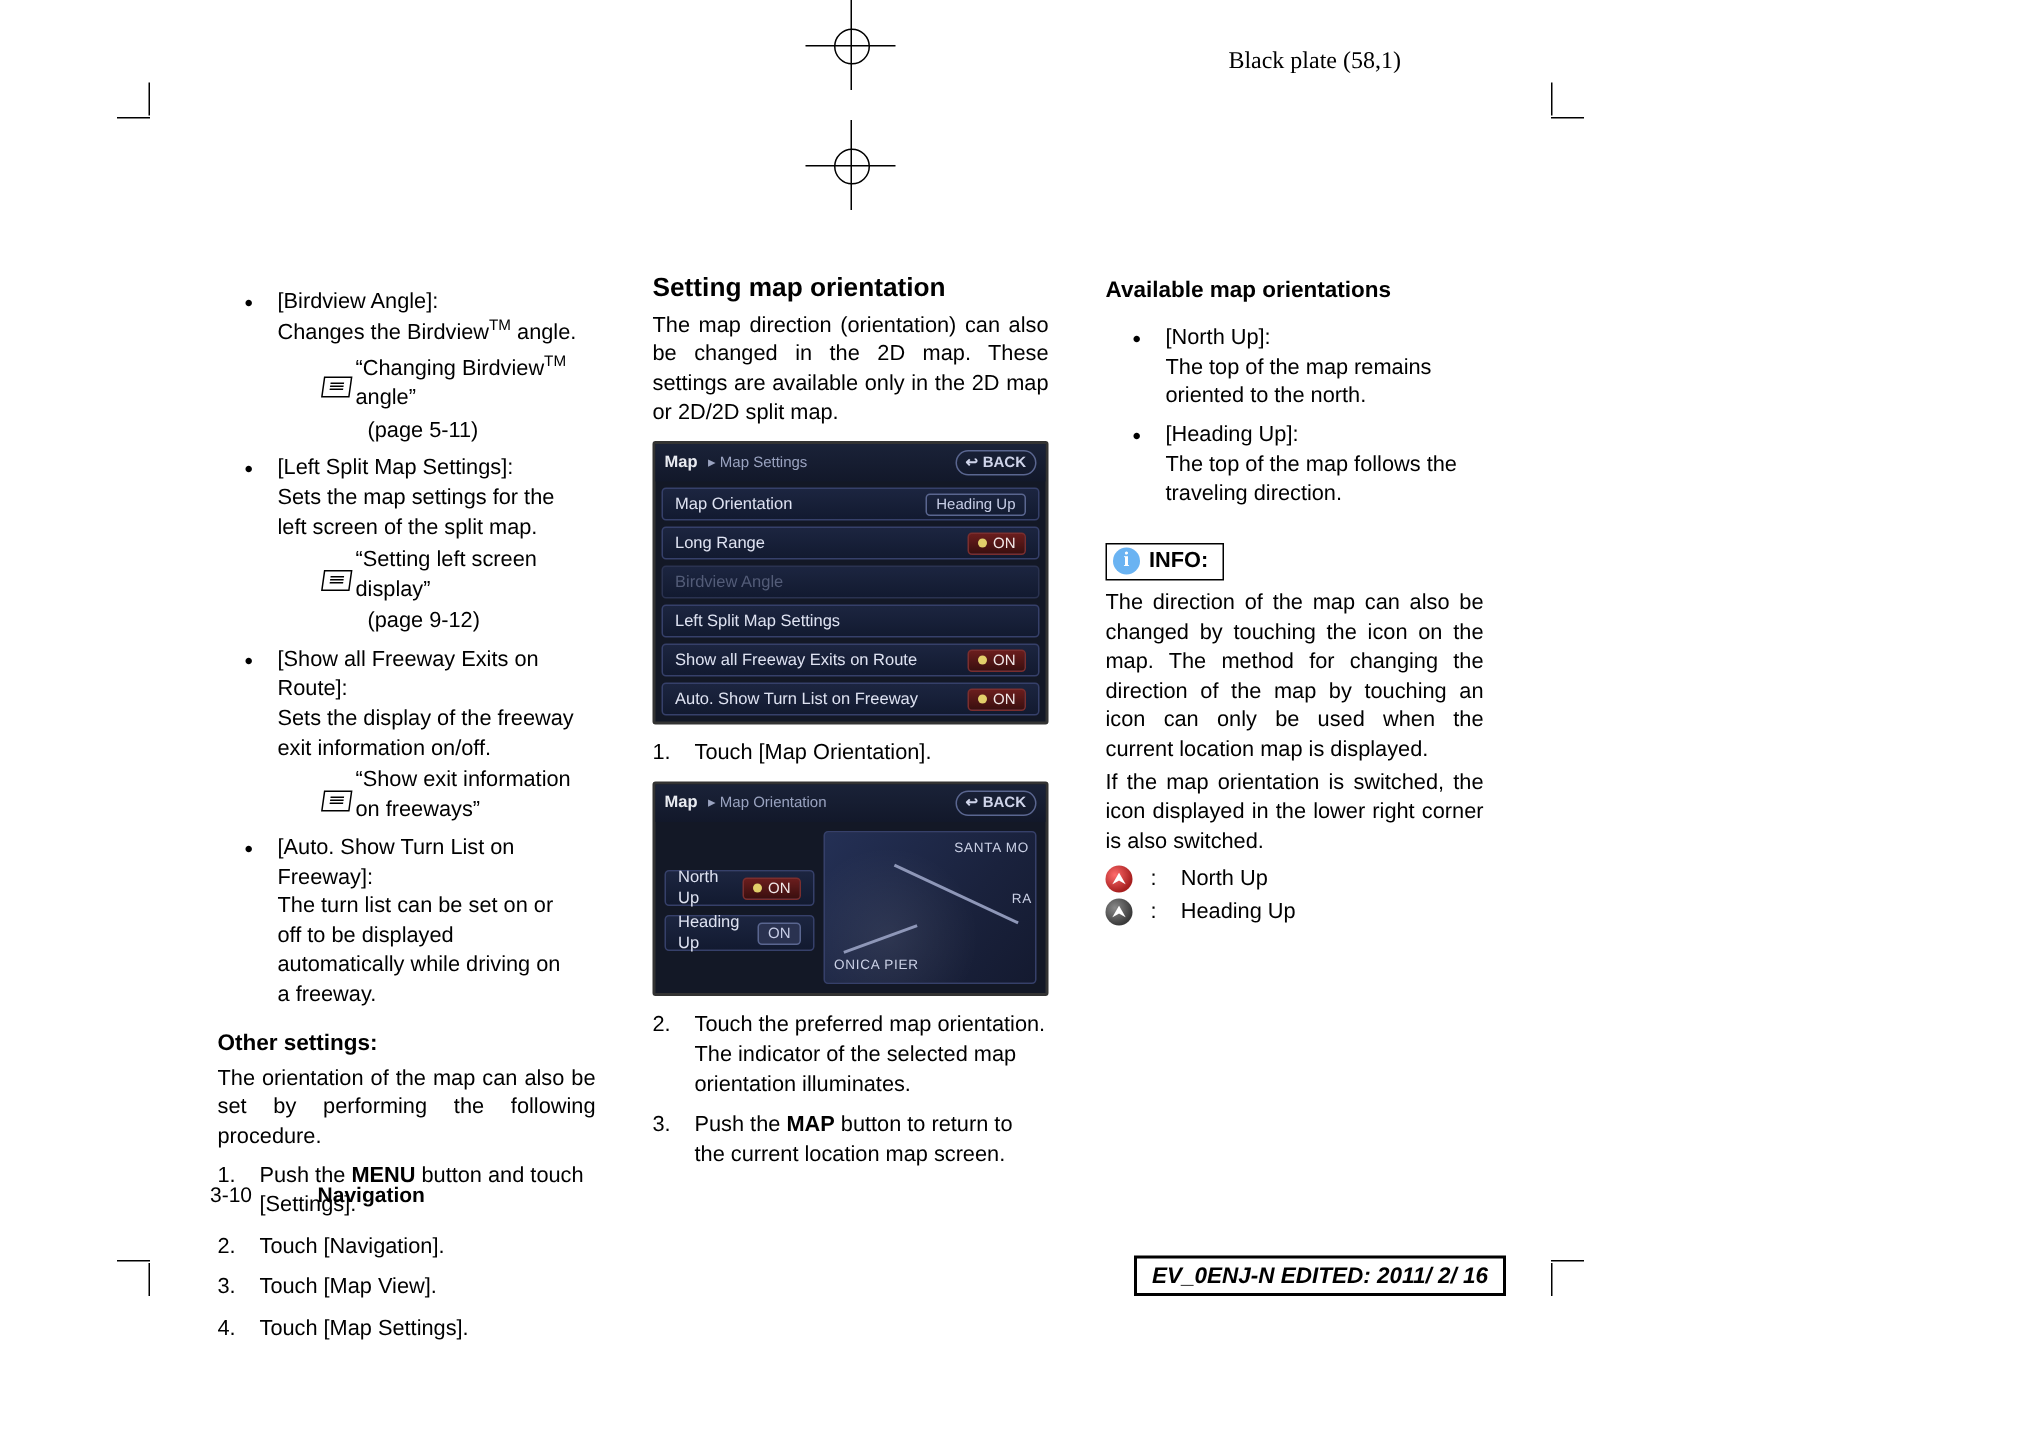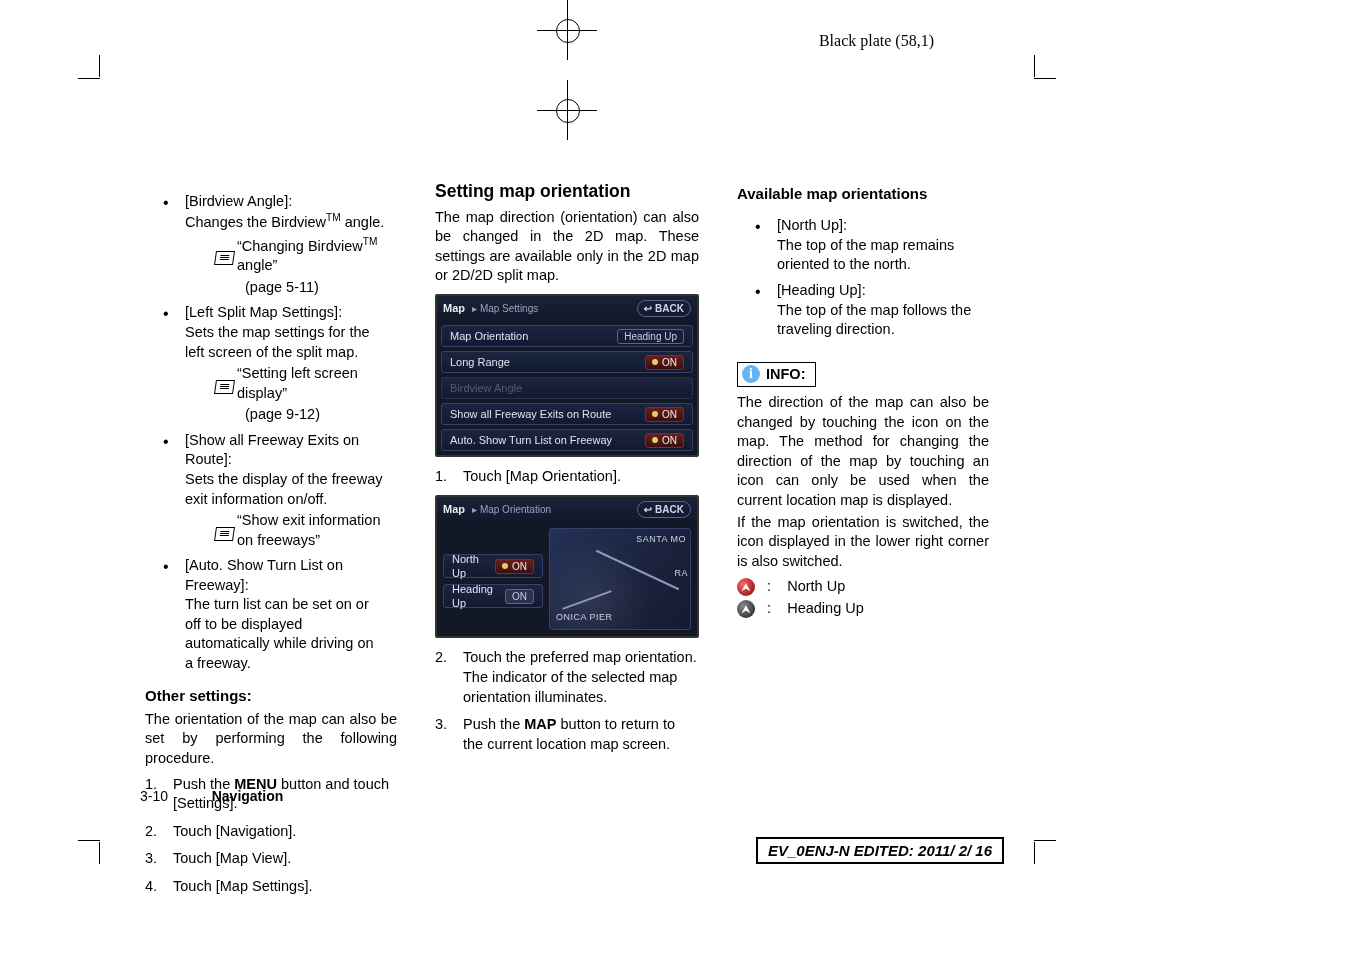--- a/index.html
+++ b/index.html
@@ -351,20 +351,23 @@
           </div>
           <div class="opt-row">
             <span>Long Range</span>
             <span class="red-pill">
                 <span class="dot"></span>
                 <span>ON</span>
               </span>
           </div>
           <div class="opt-row disabled">
             <span>Birdview Angle</span>
+          </div>
+          <div class="opt-row">
+            <span>Left Split Map Settings</span>
           </div>
           <div class="opt-row">
             <span>Show all Freeway Exits on Route</span>
             <span class="red-pill">
                 <span class="dot"></span>
                 <span>ON</span>
               </span>
           </div>
           <div class="opt-row">
             <span>Auto. Show Turn List on Freeway</span>

